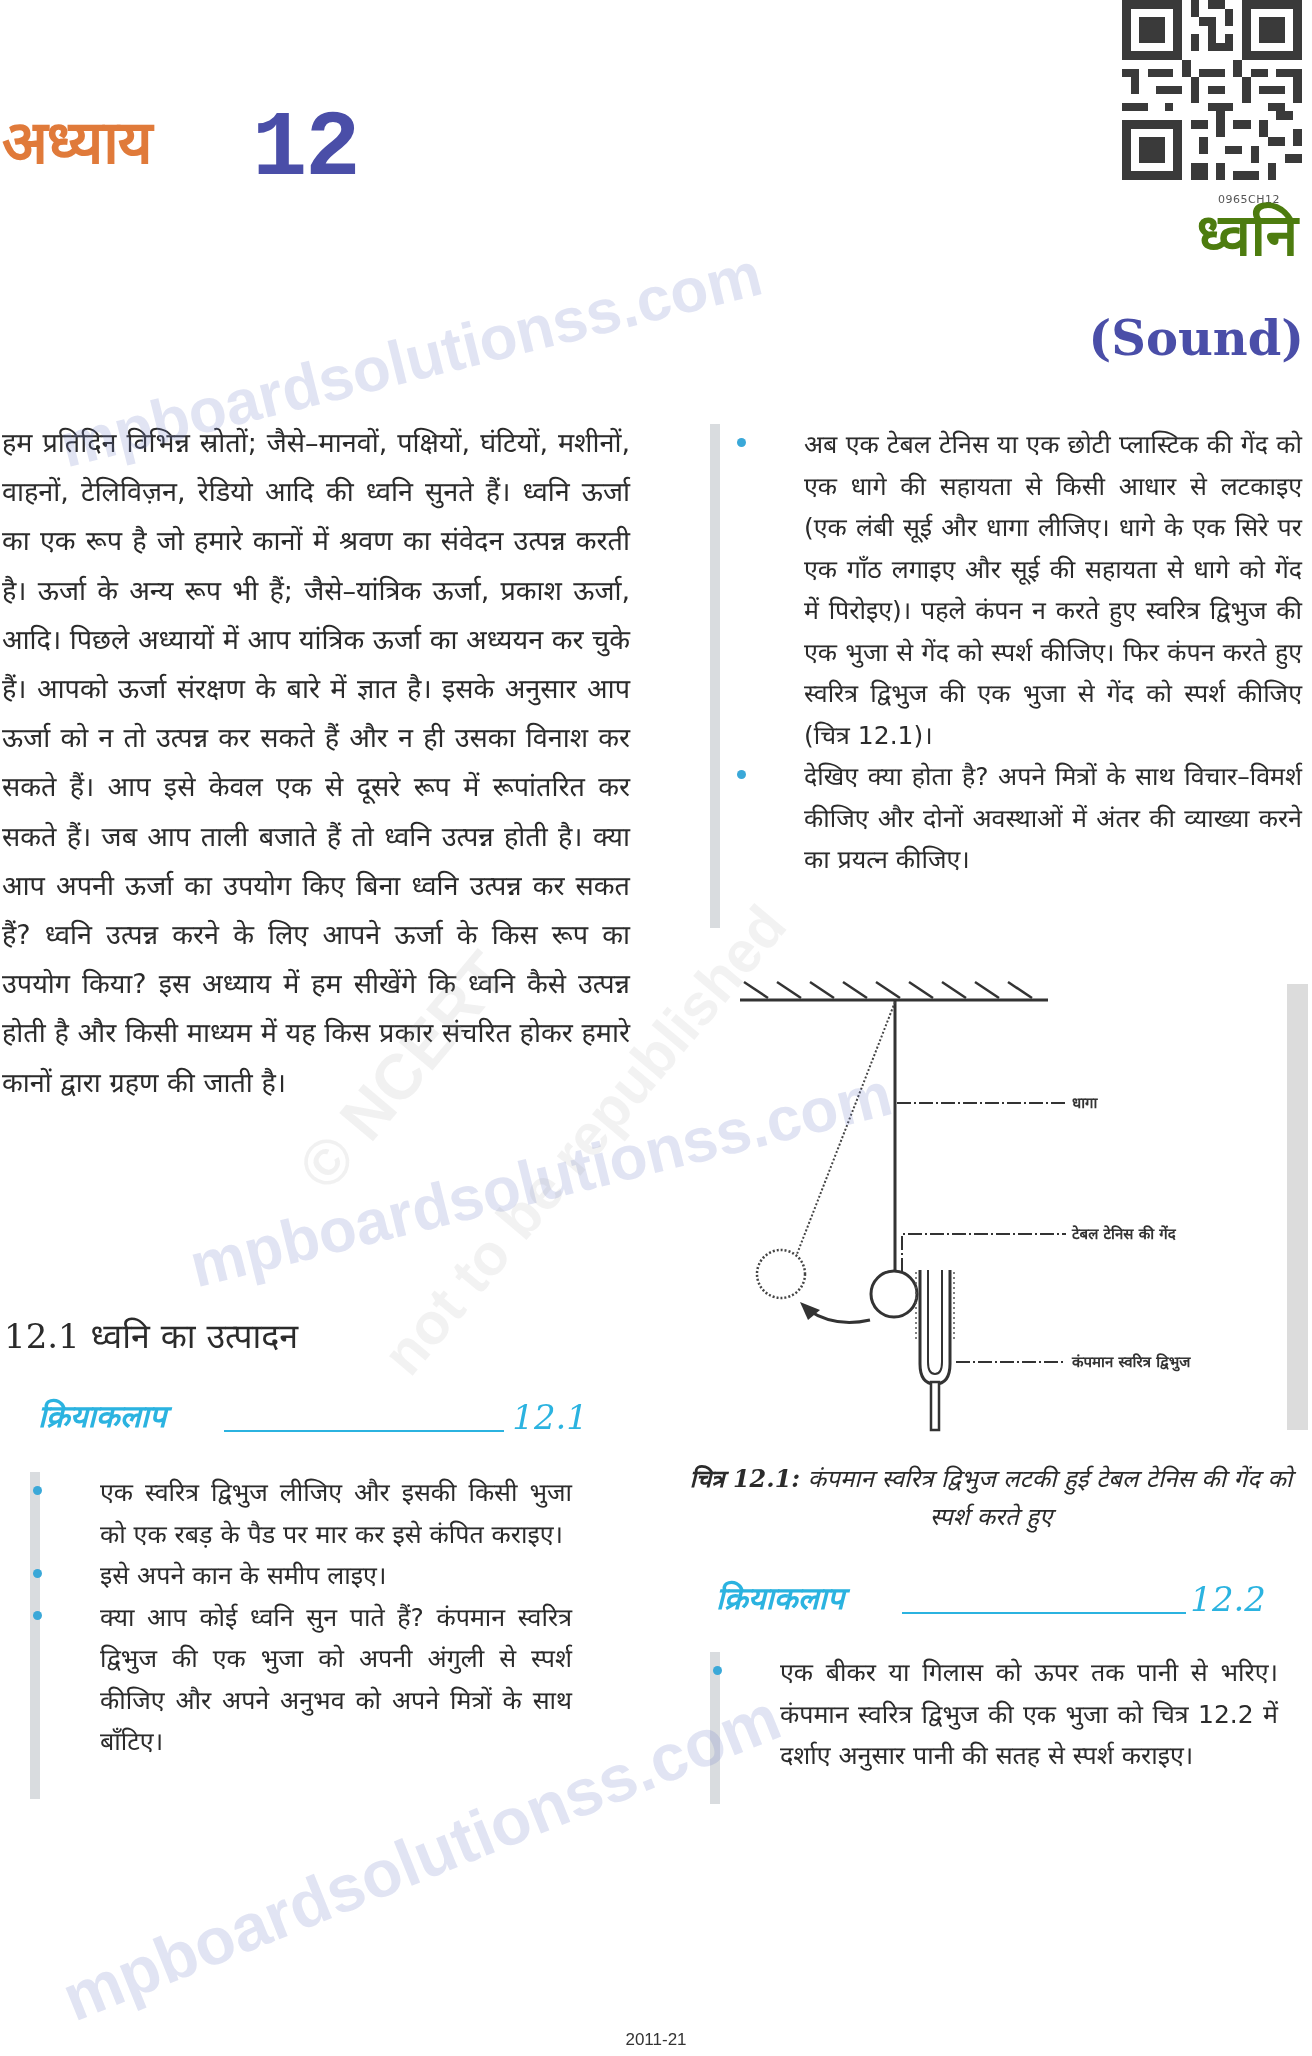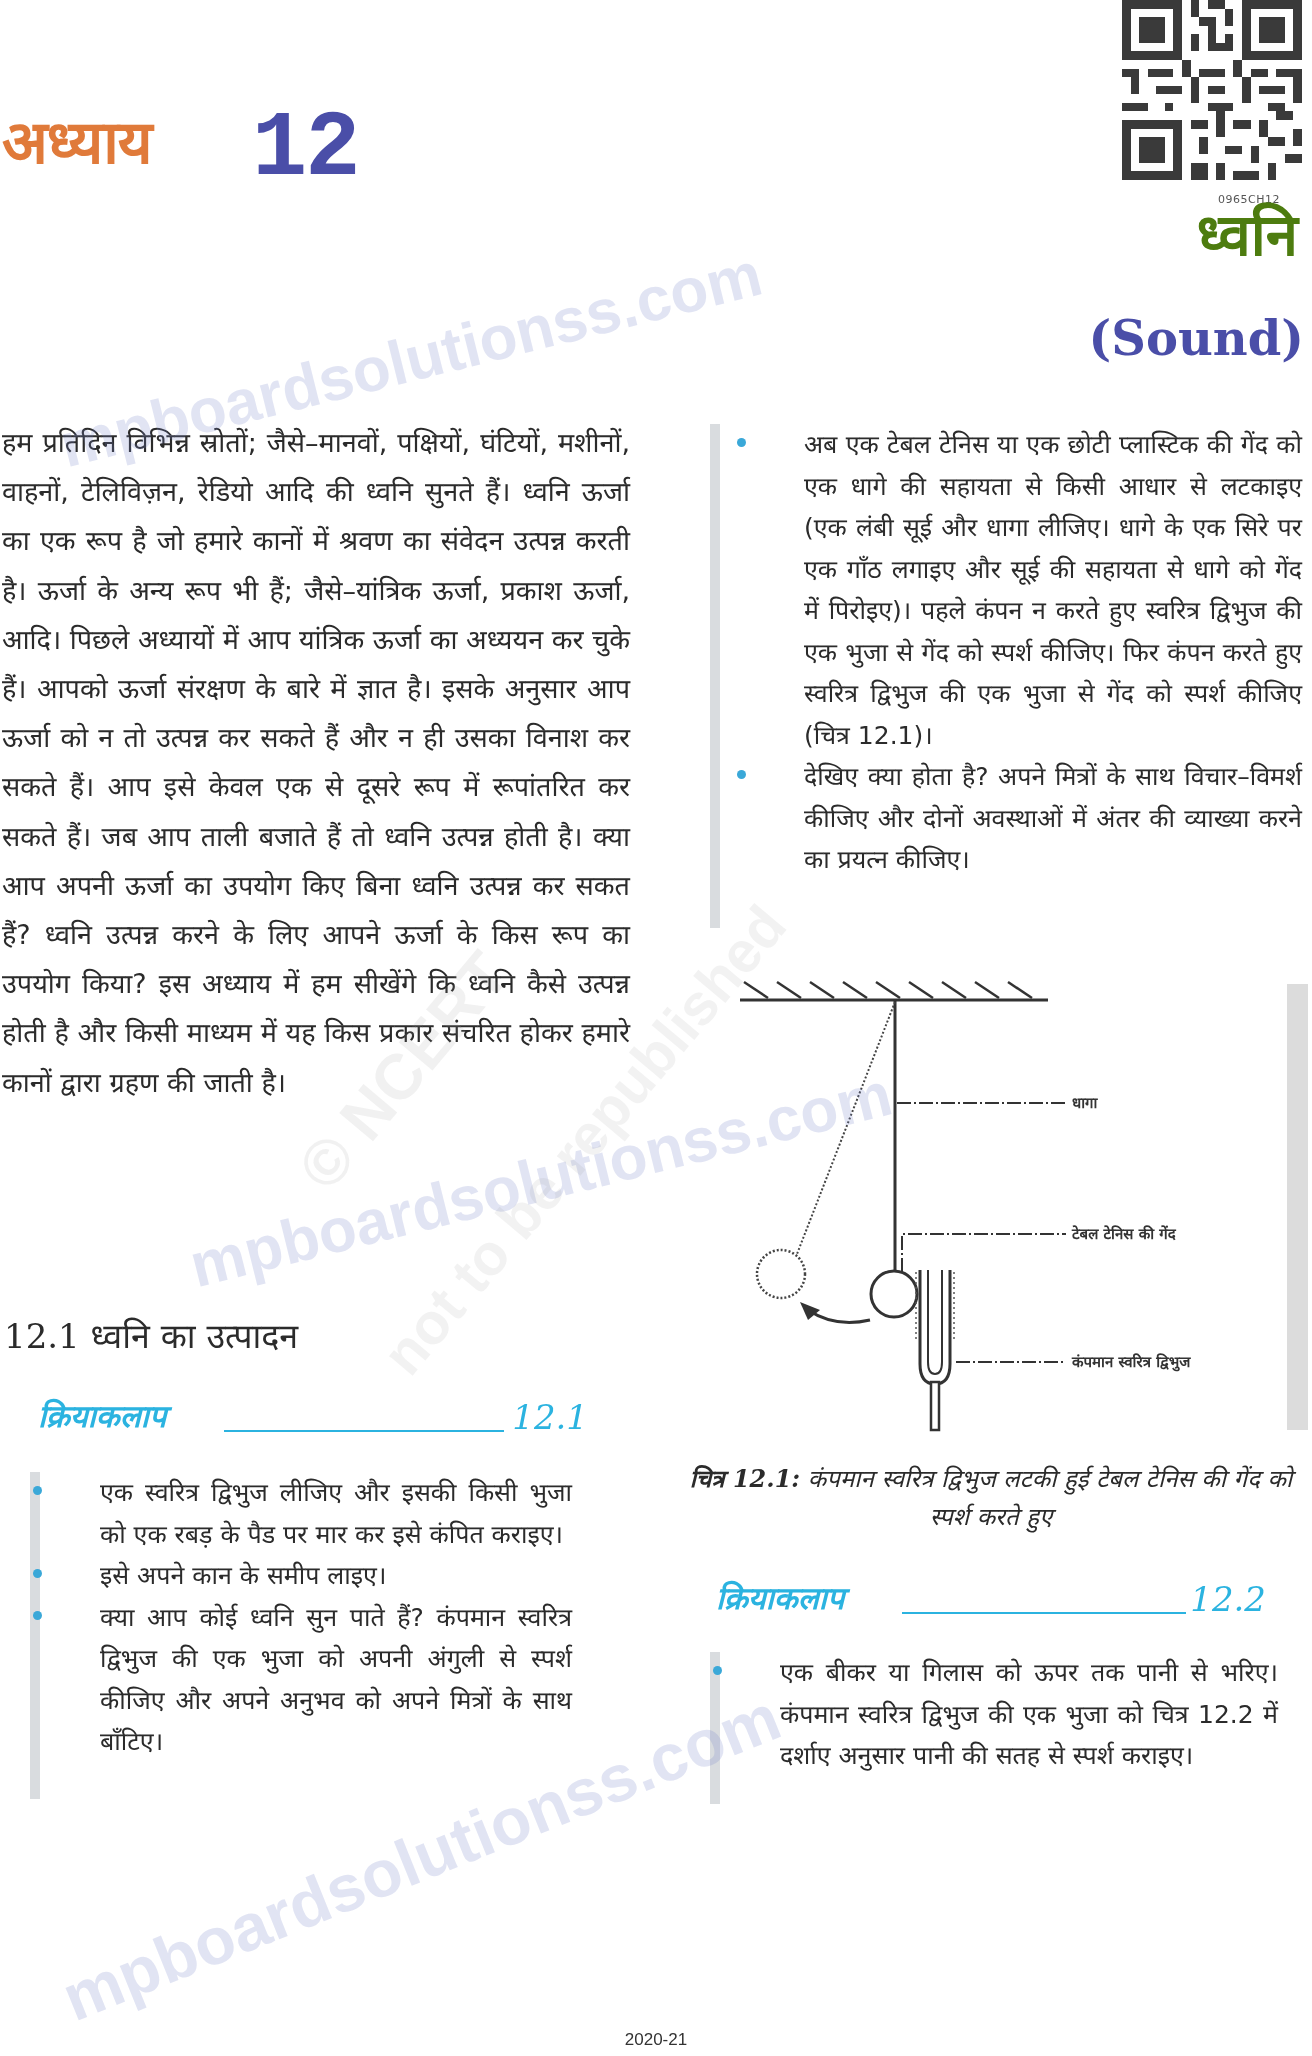--- a/index.html
+++ b/index.html
@@ -371,13 +371,13 @@
     </li>
   </ul>
 </div>
 
 <div class="watermark" style="left:70px; top:410px; font-size:62px; transform: rotate(-14deg);">mpboardsolutionss.com</div>
 <div class="watermark" style="left:200px; top:1230px; font-size:62px; transform: rotate(-14deg);">mpboardsolutionss.com</div>
 <div class="watermark" style="left:80px; top:1960px; font-size:66px; transform: rotate(-22deg);">mpboardsolutionss.com</div>
 <div class="watermark" style="left:340px; top:1130px; font-size:64px; color: rgba(150,150,150,0.13); transform: rotate(-50deg);">© NCERT</div>
 <div class="watermark" style="left:420px; top:1320px; font-size:58px; color: rgba(150,150,150,0.12); transform: rotate(-50deg);">not to be republished</div>
 
-<div class="abs page-footer">2020-21</div>
+<div class="abs page-footer">2011-21</div>
 
 </body></html>

